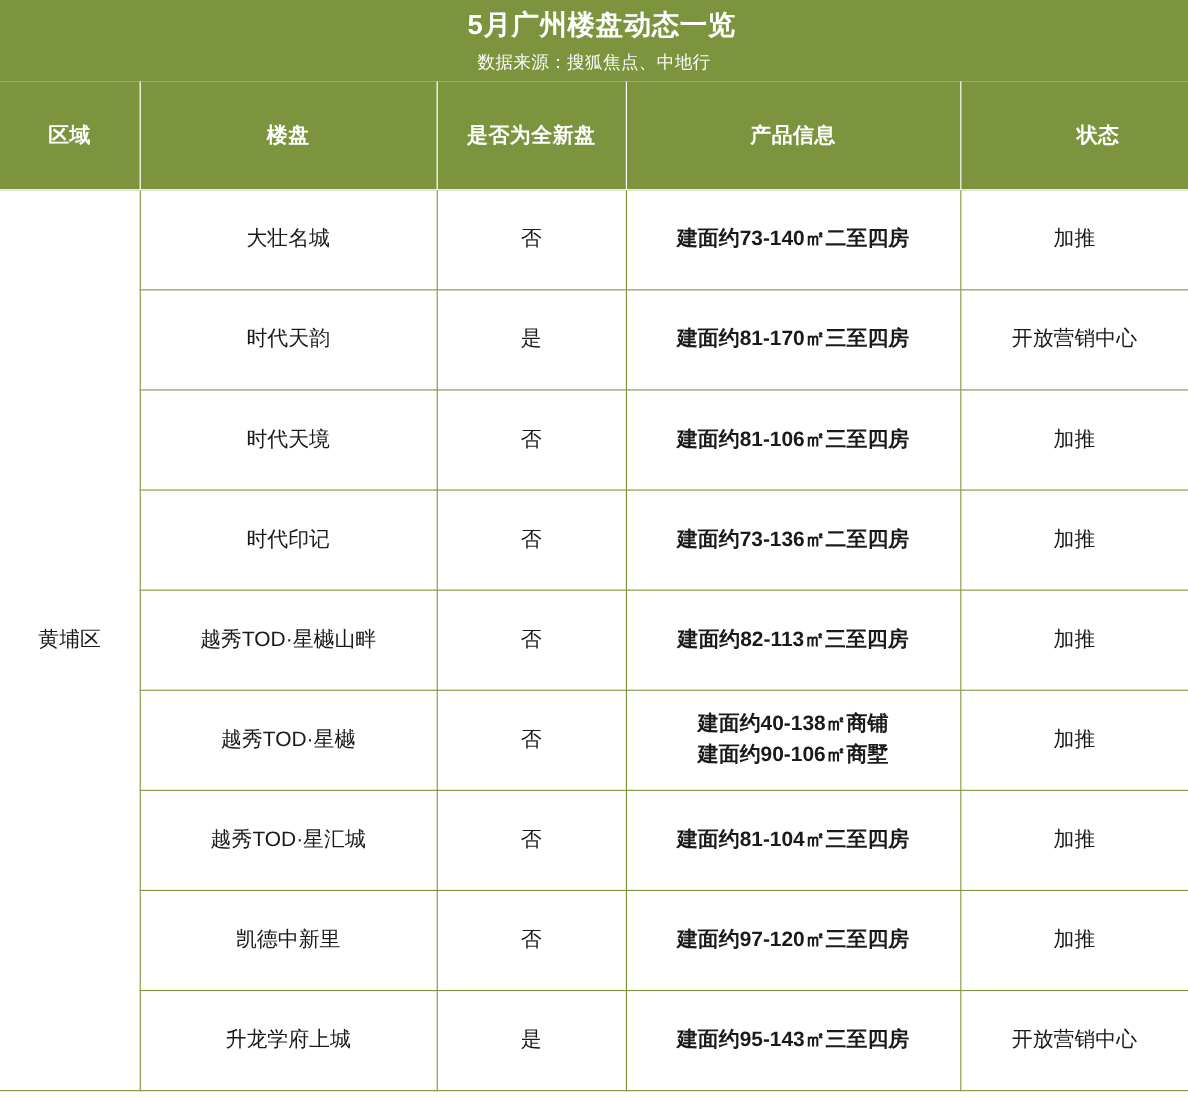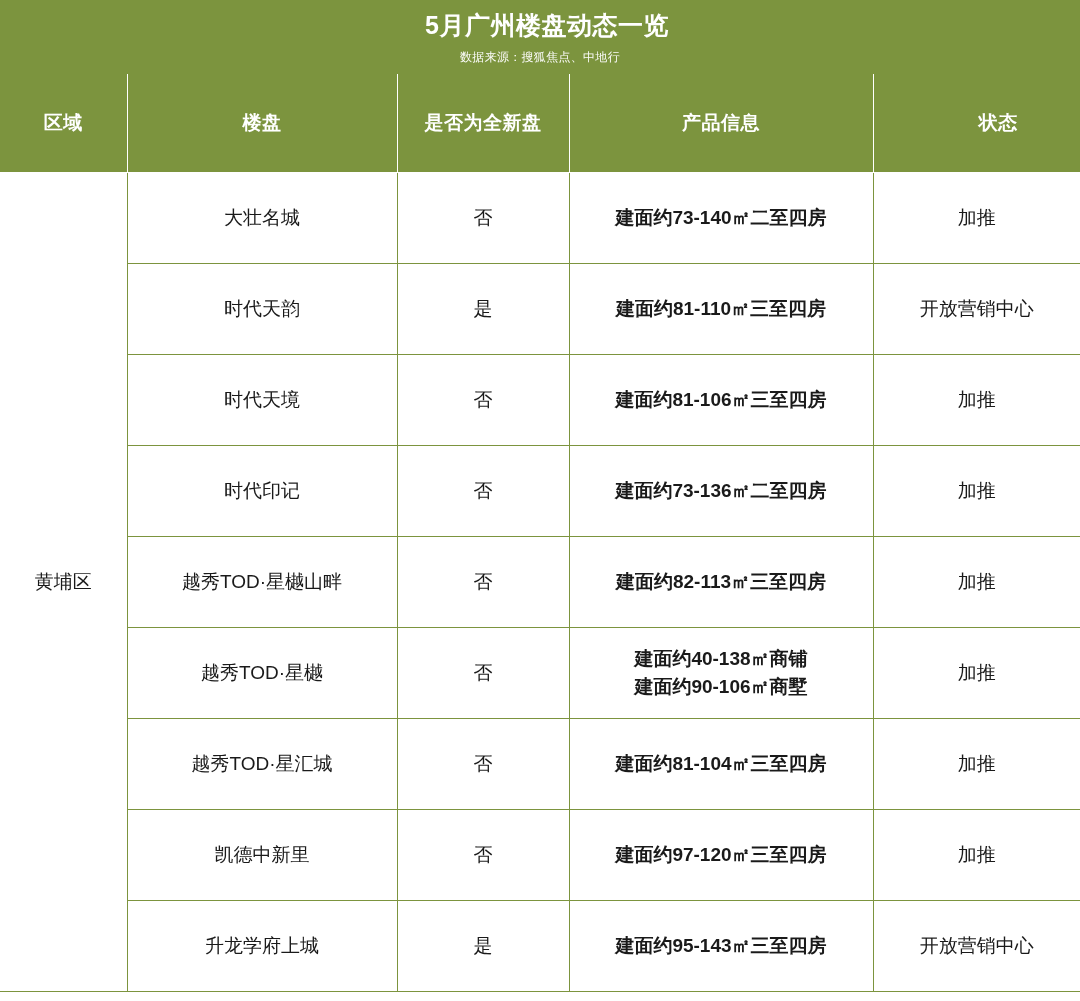--- a/index.html
+++ b/index.html
@@ -33,21 +33,21 @@
     padding-top: 4px;
   }
   .title-main {
     font-size: 25px;
     font-weight: bold;
     letter-spacing: 0.5px;
     line-height: 1.1;
     margin-left: 14px;
   }
   .title-sub {
-    font-size: 12px;
+    font-size: 16px;
     margin-top: 9px;
     letter-spacing: 0.3px;
     opacity: 0.97;
   }
   table {
     border-collapse: collapse;
     table-layout: fixed;
     width: 1080px;
   }
   col.c-area   { width: 127px; }
@@ -131,21 +131,21 @@
           <td>否</td>
           <td class="prod-cell">
             <span class="line">建面约73-140㎡二至四房</span>
           </td>
           <td class="outer-border">加推</td>
         </tr>
         <tr>
           <td>时代天韵</td>
           <td>是</td>
           <td class="prod-cell">
-            <span class="line">建面约81-110㎡三至四房</span>
+            <span class="line">建面约81-170㎡三至四房</span>
           </td>
           <td class="outer-border">开放营销中心</td>
         </tr>
         <tr>
           <td>时代天境</td>
           <td>否</td>
           <td class="prod-cell">
             <span class="line">建面约81-106㎡三至四房</span>
           </td>
           <td class="outer-border">加推</td>

